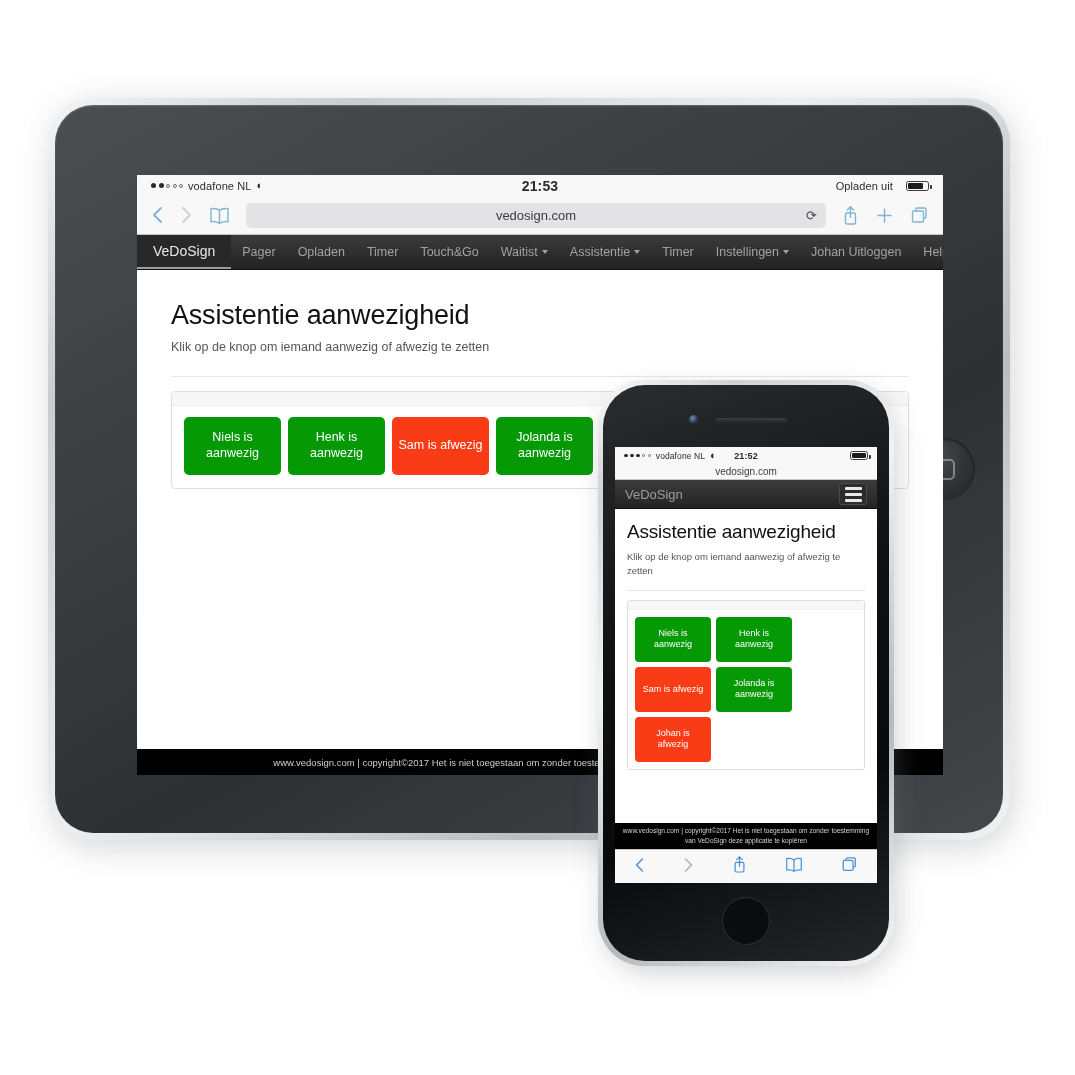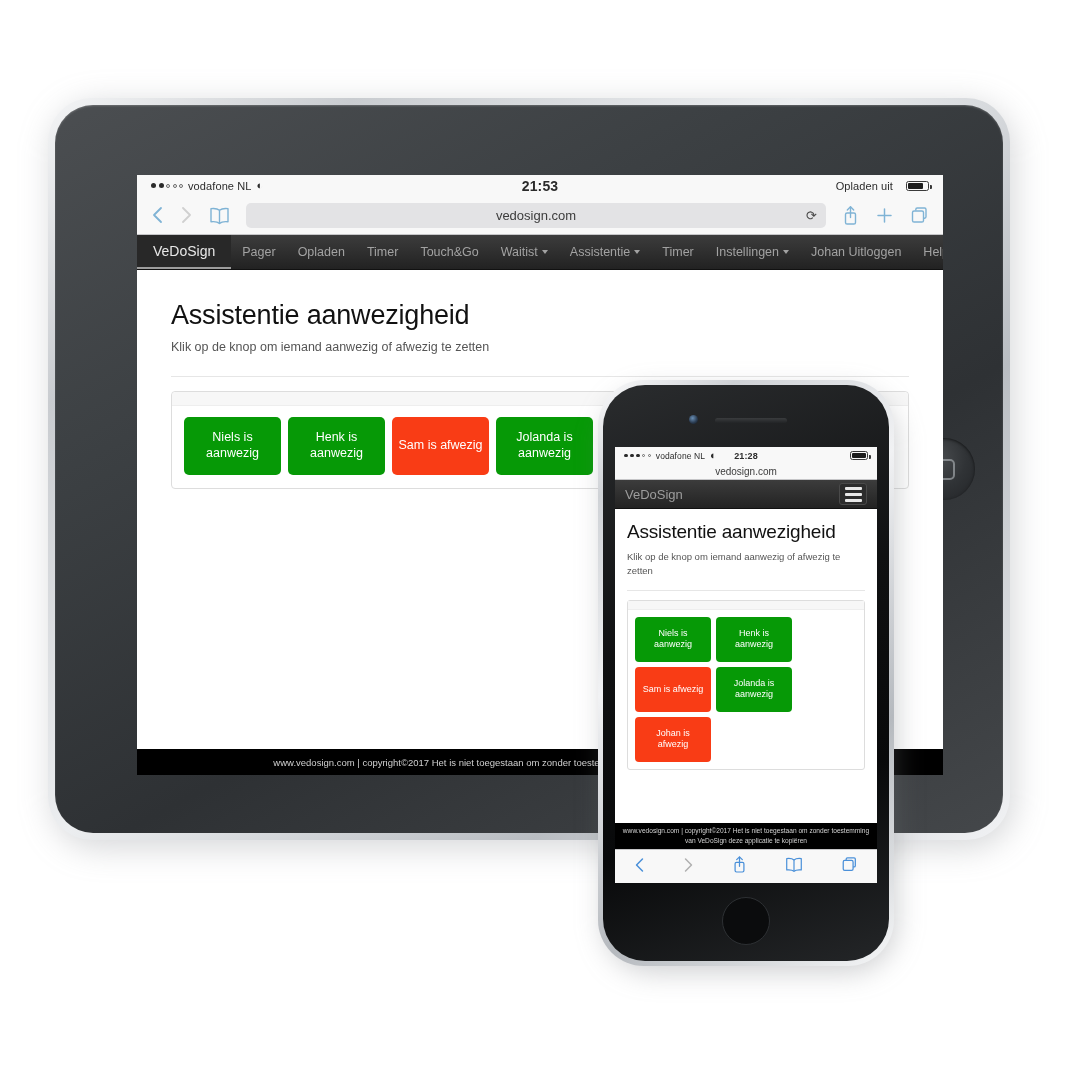--- a/index.html
+++ b/index.html
@@ -338,21 +338,21 @@
             <span class="dots">
                 <s></s>
                 <s></s>
                 <s></s>
                 <s class="hollow"></s>
                 <s class="hollow"></s>
               </span>
             <span>vodafone NL</span>
             <span class="wifi">◐</span>
           </div>
-          <div class="mid">21:28</div>
+          <div class="mid">21:52</div>
           <div class="right">
             <span class="batt">
                 <i style="width:85%"></i>
               </span>
           </div>
         </div>
 
         <div class="phone-url">
           <span>vedosign.com</span>
         </div>

